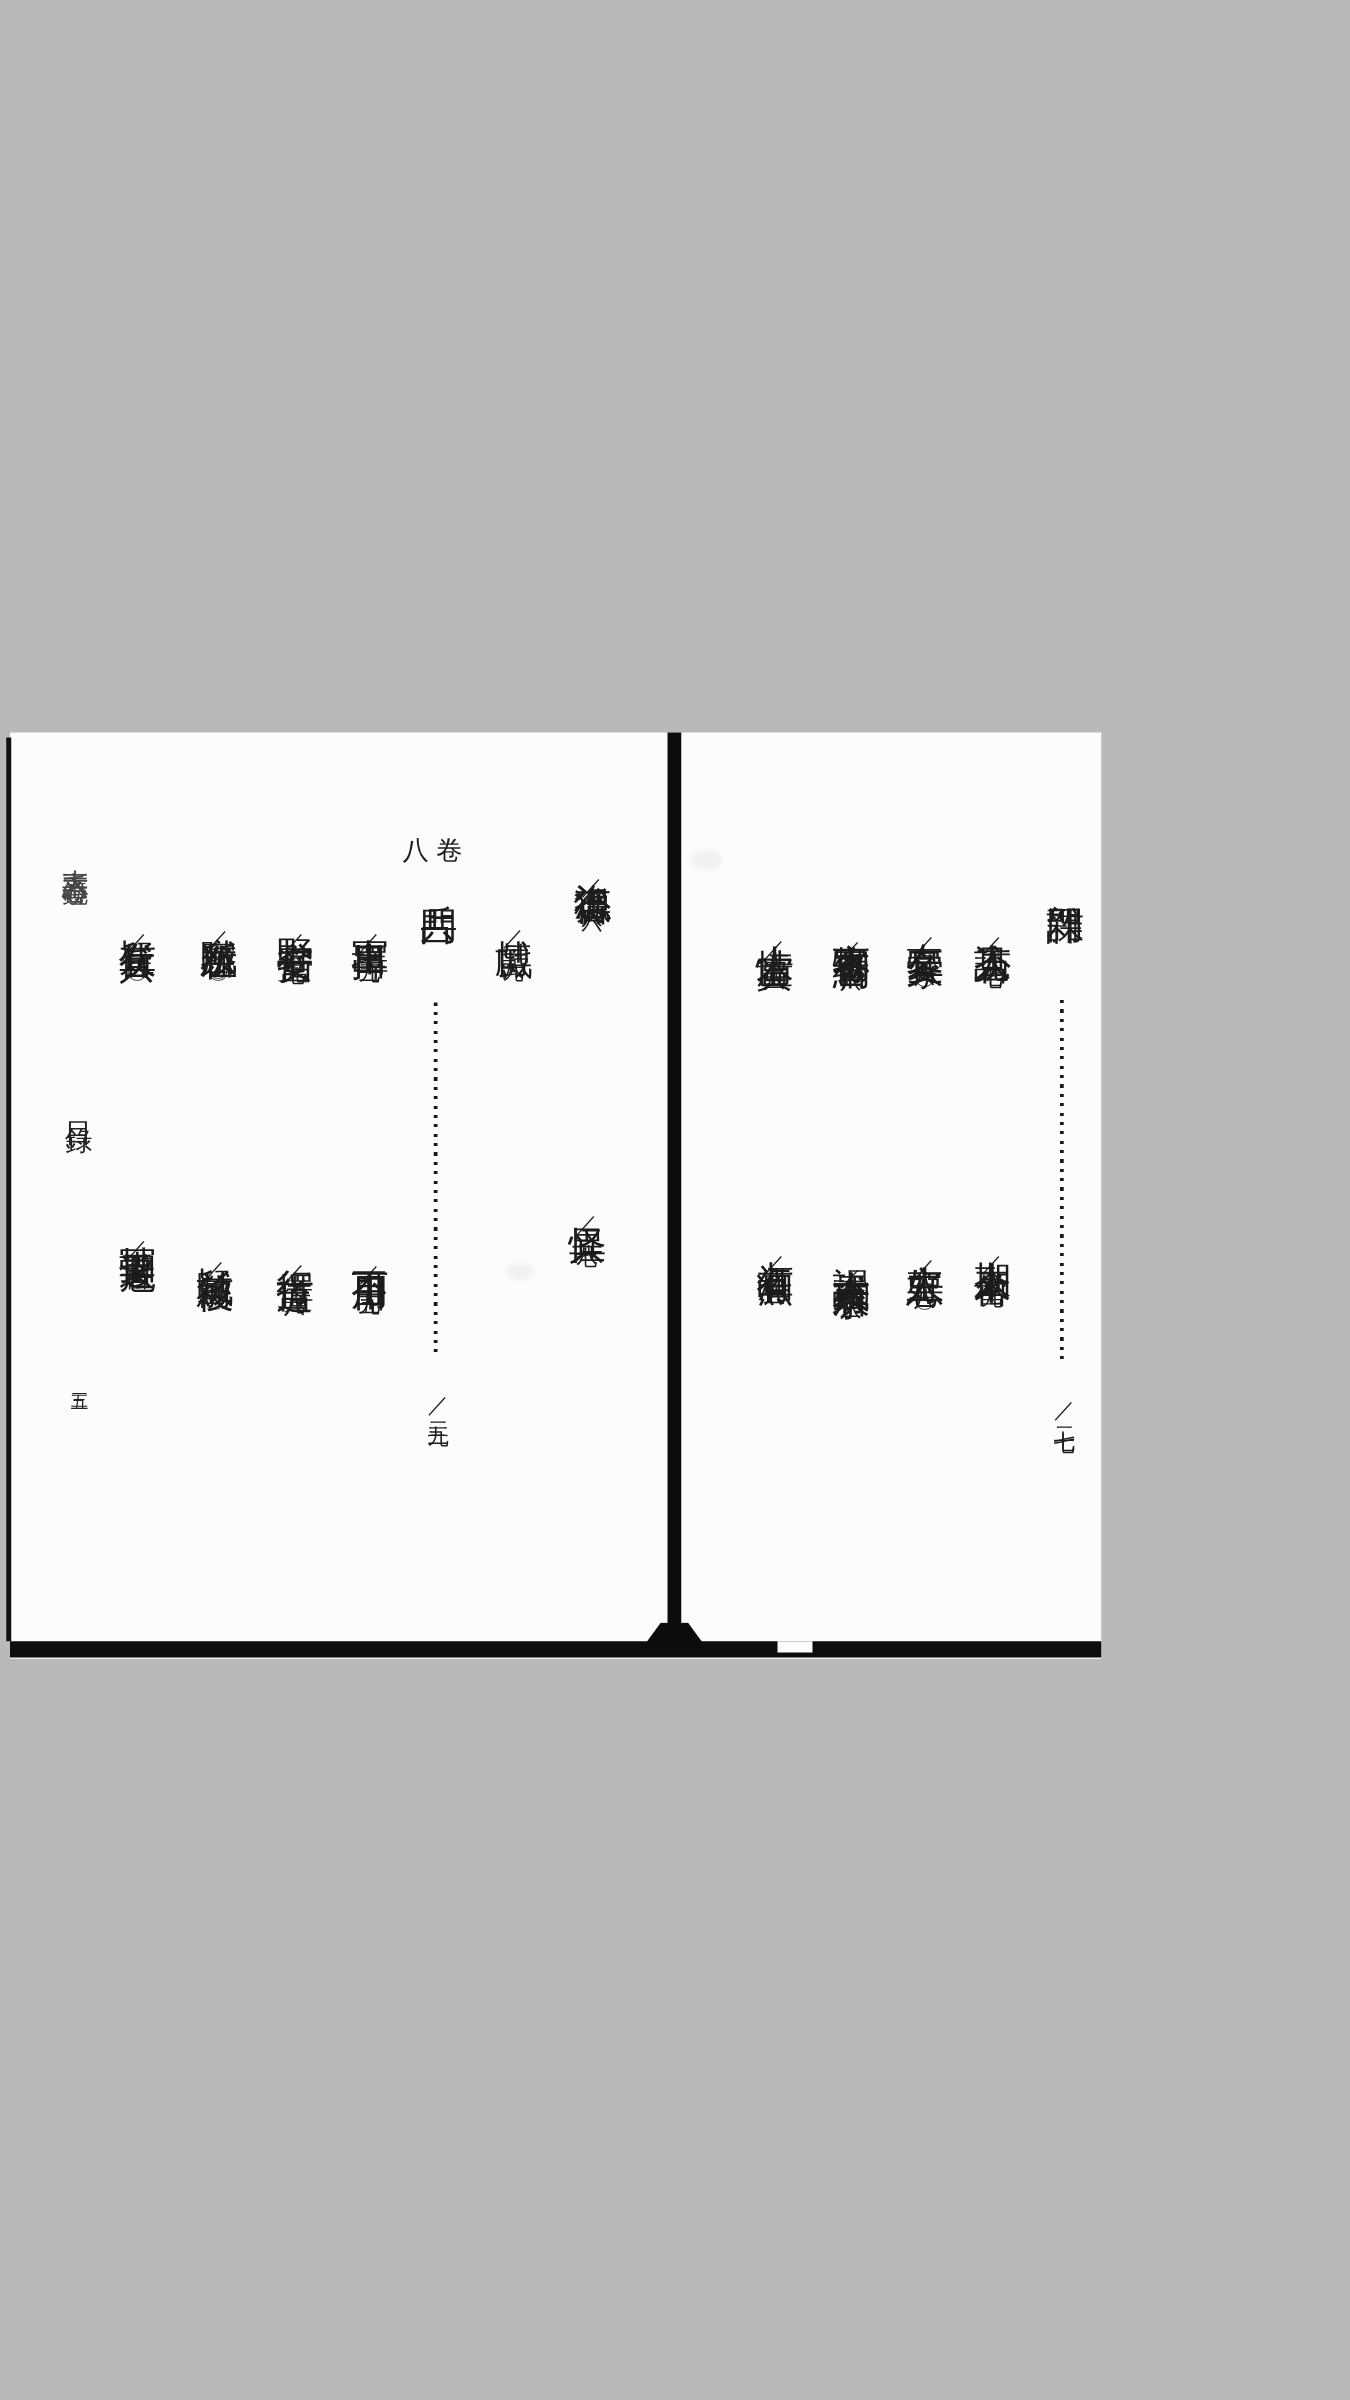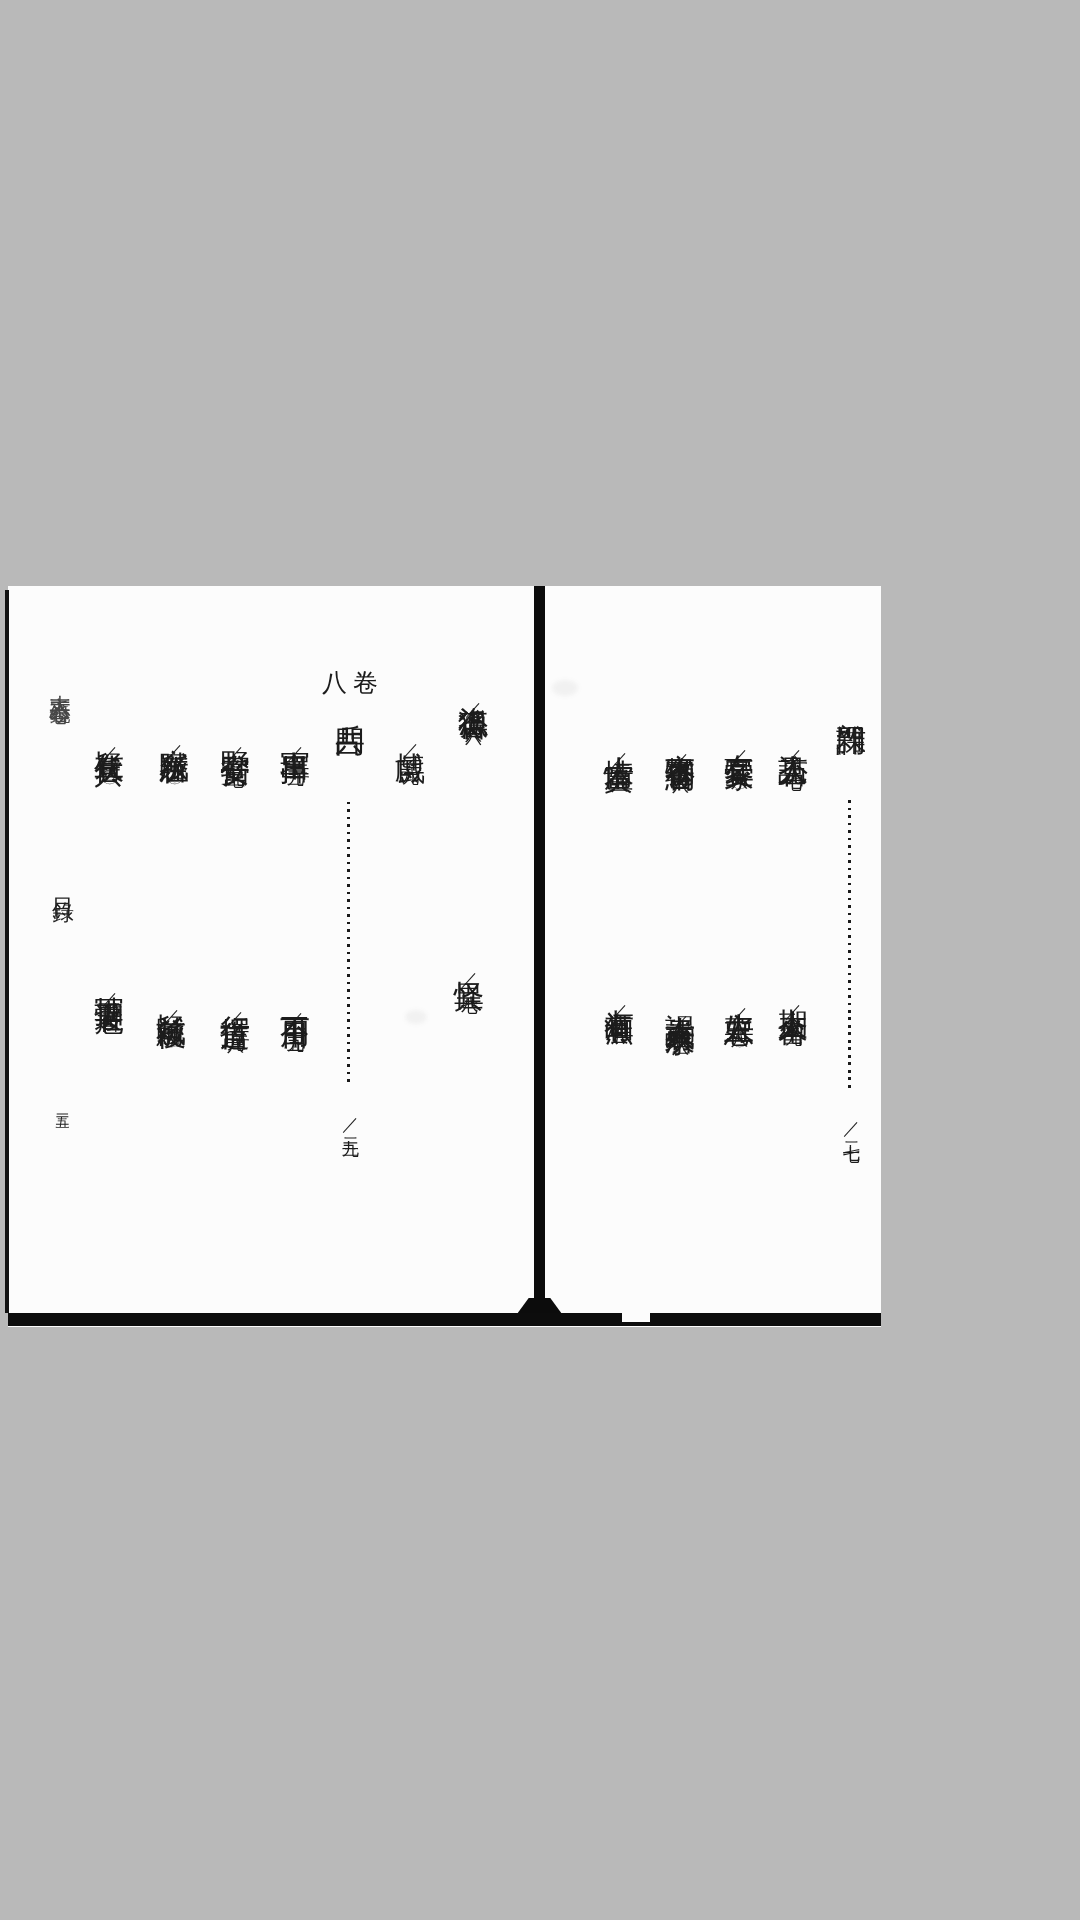--- a/index.html
+++ b/index.html
@@ -12,21 +12,21 @@
   .bottom-edge{position:absolute;left:8px;top:1313px;width:873px;height:13px;background:#0d0d0d;}
   .bottom-notch{position:absolute;left:622px;top:1313px;width:28px;height:9px;background:#fcfcfc;}
   .left-edge{position:absolute;left:5px;top:590px;width:4px;height:723px;background:#111;}
   .v{position:absolute;writing-mode:vertical-rl;text-orientation:upright;
      line-height:34px;letter-spacing:2px;color:#1c1c1c;white-space:nowrap;}
   .t{font-size:30px;}
   .n{font-size:17px;letter-spacing:2px;}
   .v.num-only{line-height:34px;}
   .leader{position:absolute;width:3px;
           background-image:repeating-linear-gradient(to bottom,#1a1a1a 0 2.5px,transparent 2.5px 7.5px);}
-  .vol{position:absolute;font-size:25px;color:#1c1c1c;letter-spacing:6px;white-space:nowrap;}
+  .vol{position:absolute;font-size:21px;color:#1c1c1c;letter-spacing:6px;white-space:nowrap;}
   .margin-title{font-size:21px;color:#2e2e2e;opacity:.88;line-height:24px;letter-spacing:2px;}
   .margin-toc{font-size:22px;color:#222;line-height:26px;letter-spacing:4px;}
   .folio{font-size:14px;color:#222;letter-spacing:2px;line-height:16px;}
   .smudge{position:absolute;border-radius:50%;background:rgba(60,60,60,.06);filter:blur(2px);}
 </style>
 </head>
 <body>
 
 <div class="stage">
 

